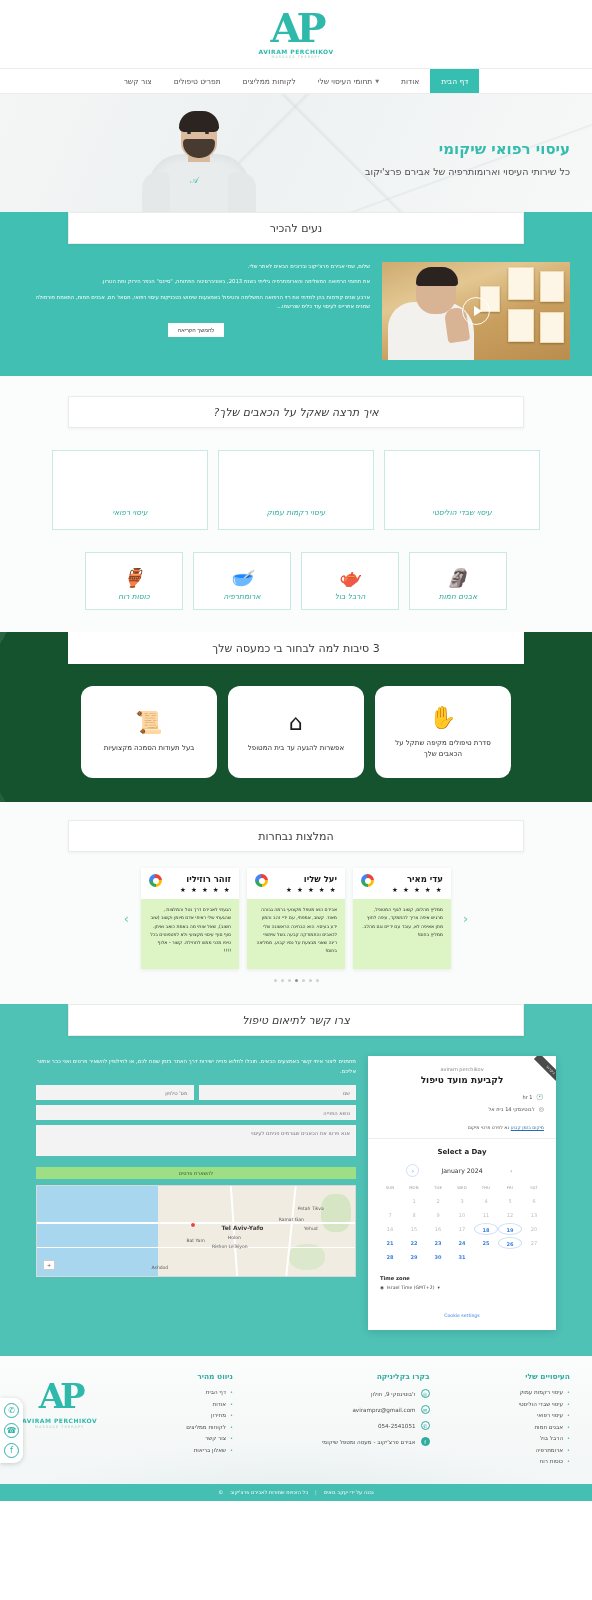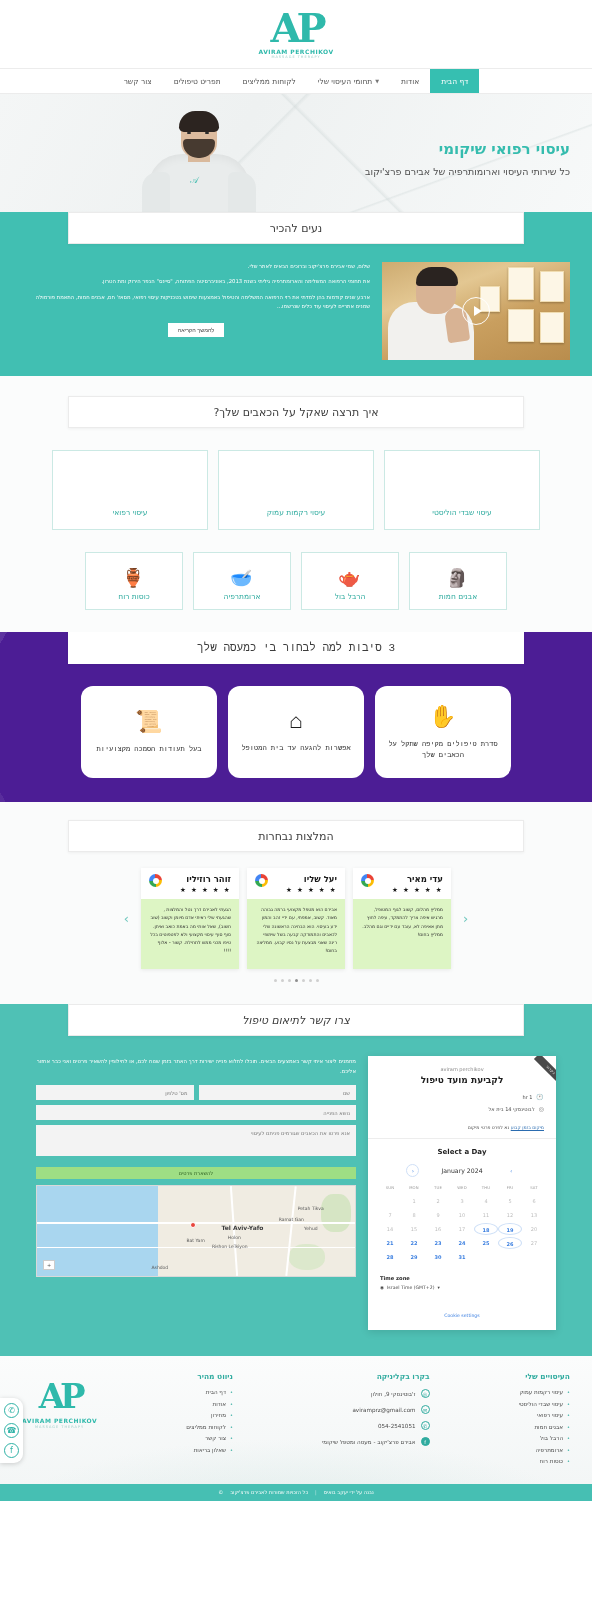--- a/index.html
+++ b/index.html
@@ -148,21 +148,21 @@
     position:absolute; left:50%; top:50%; transform: translate(-50%,-50%);
     width: 28px; height: 28px; border-radius: 50%; border: 1.5px solid rgba(255,255,255,.95);
     display:flex; align-items:center; justify-content:center; cursor:pointer;
   }
   .play-tri {
     width:0; height:0; border-top:5px solid transparent; border-bottom:5px solid transparent;
     border-left:8px solid #fff; margin-left:3px;
   }
 
   
-  .services { background: #fbfcfc; padding: 20px 0 22px; position: relative; overflow: hidden;}
+  .services { background: #fbfcfc; padding: 20px 0 22px; position: relative; overflow: hidden; font-style: italic;}
   .services:before {
     content:""; position:absolute; inset:0; pointer-events:none;
     background:
       radial-gradient(ellipse 300px 420px at 115% 50%, rgba(205,228,224,.55) 0 1px, transparent 1.5px),
       radial-gradient(ellipse 260px 380px at 118% 50%, rgba(205,228,224,.5) 0 1px, transparent 1.5px),
       radial-gradient(ellipse 200px 320px at 122% 50%, rgba(205,228,224,.45) 0 1px, transparent 1.5px),
       radial-gradient(ellipse 300px 420px at -15% 50%, rgba(205,228,224,.5) 0 1px, transparent 1.5px);
   }
   .services .title-card { margin: 0 68px; position: relative; z-index:2;}
   .svc-grid {
@@ -173,21 +173,21 @@
     background:#fff; border:1px solid #cbe9e4;
     display:flex; flex-direction:column; align-items:center; justify-content:flex-end;
     cursor:pointer;
   }
   .svc-lg { width: 156px; height: 80px; padding-bottom: 12px; }
   .svc-sm { width: 98px; height: 58px; padding-bottom: 8px; }
   .svc-label { font-size: 7.5px; color: #2fab9f; text-align:center;}
   .svc-icon { font-size: 18px; line-height:1; margin-bottom: 5px; color:#2b2b2b;}
 
   
-  .reasons { background: #4c1d95; padding: 0 0 24px; position:relative; overflow:hidden;font-family:Liberation Mono, monospace;}
+  .reasons { background: #14532d; padding: 0 0 24px; position:relative; overflow:hidden;}
   .reasons:before{
     content:""; position:absolute; inset:0;
     background: linear-gradient(120deg, rgba(255,255,255,.10) 0 6px, transparent 6px 30px),
                 linear-gradient(60deg, rgba(255,255,255,.07) 0 5px, transparent 5px 26px);
   }
   .reasons .title-card { margin: 0 68px; position:relative; z-index:2;}
   .reasons .title-card { border:none; }
   .reason-grid {
     display:flex; gap: 11px; justify-content:center; padding: 22px 48px 0;
     position:relative; z-index:2;

